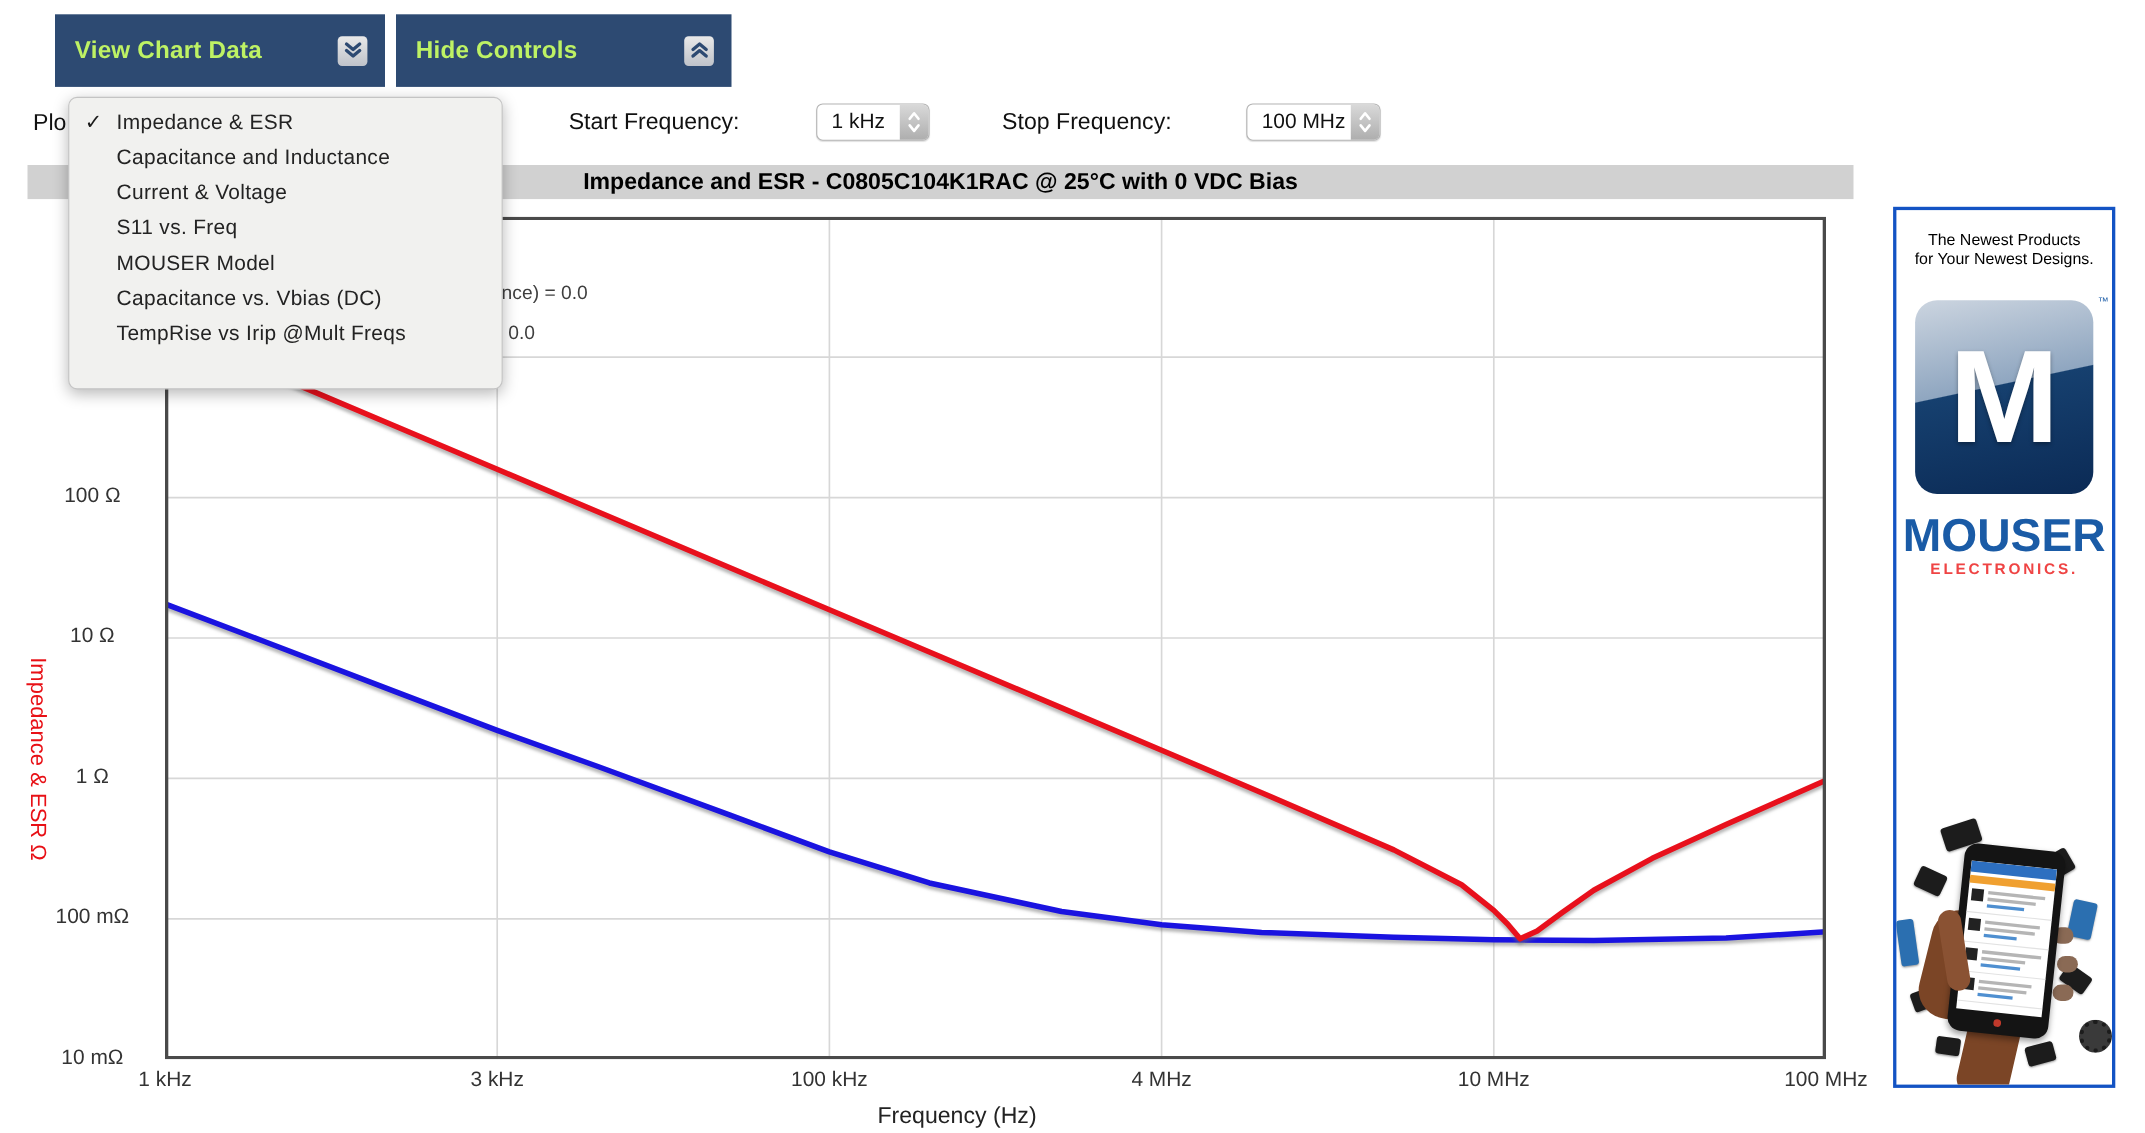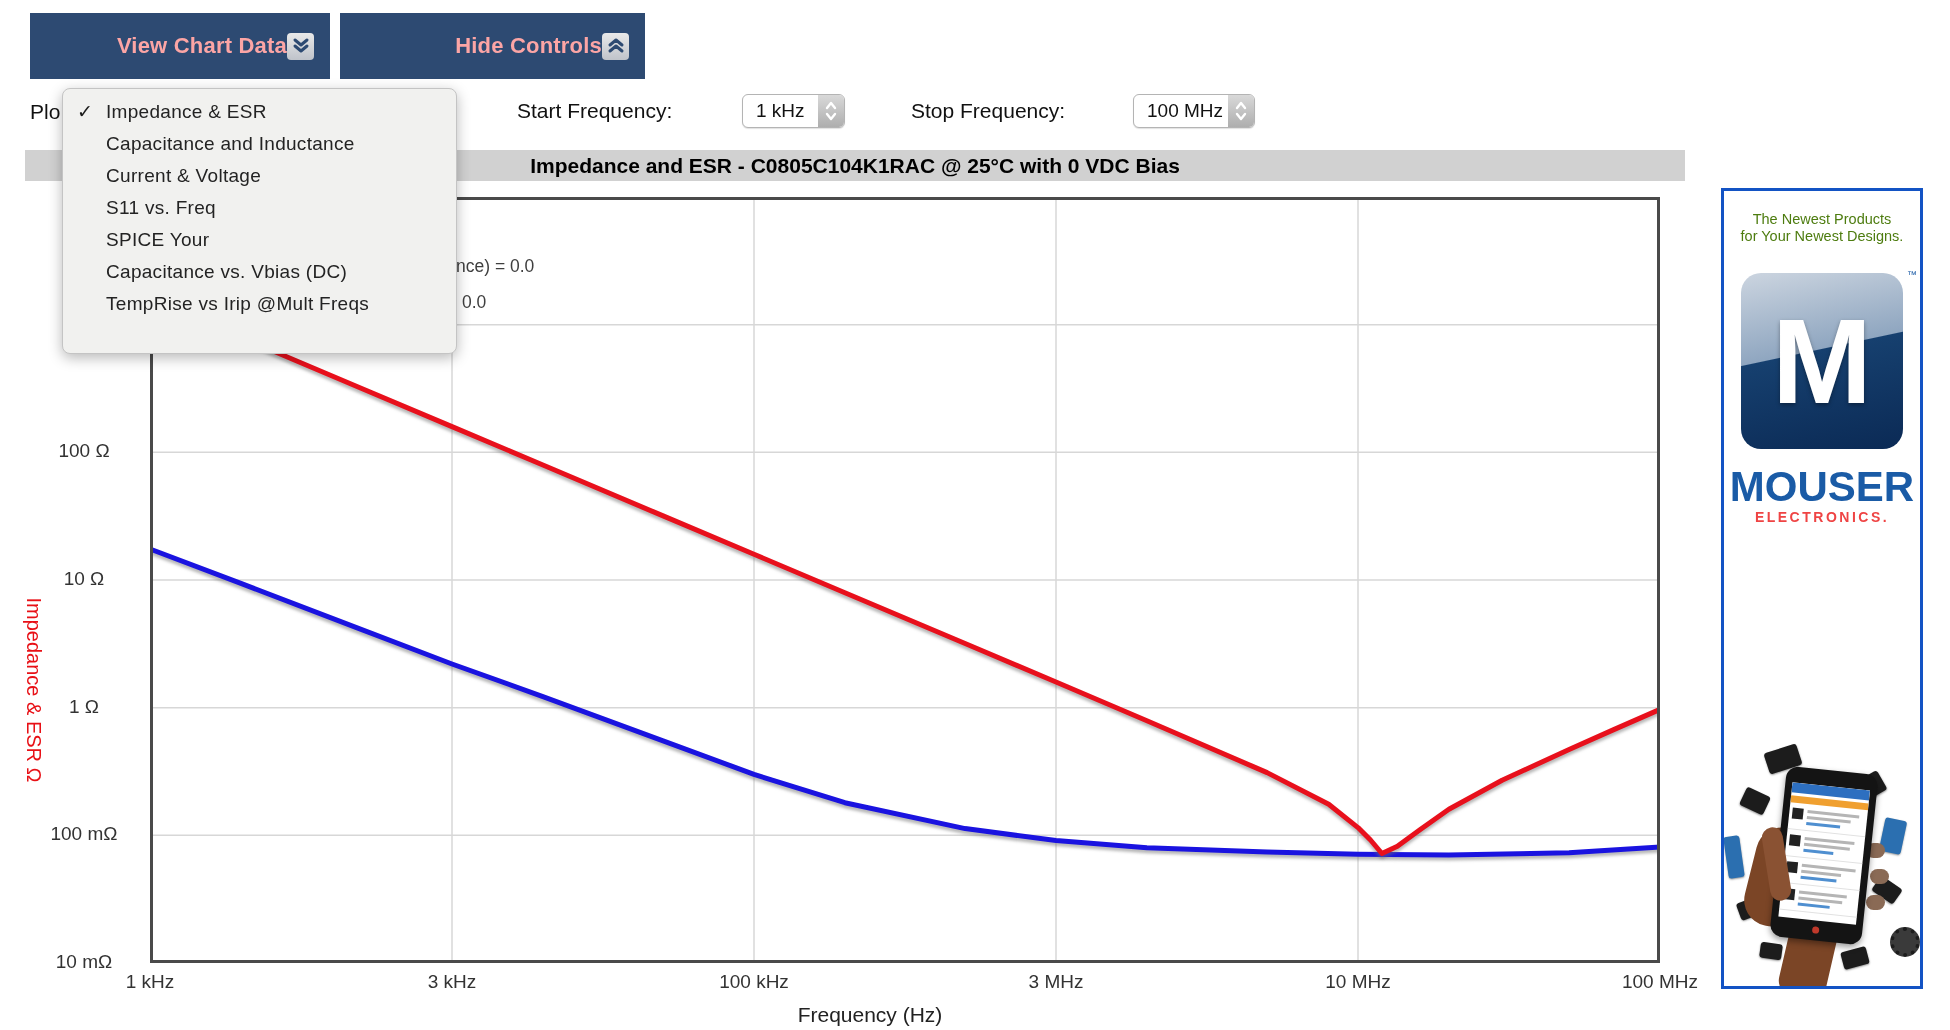--- a/index.html
+++ b/index.html
@@ -1,20 +1,20 @@
 <!DOCTYPE html>
 <html><head>
 <meta charset="utf-8">
 <style>
   html,body{margin:0;padding:0;width:1950px;height:1030px;background:#fff;overflow:hidden;
     font-family:"Liberation Sans",sans-serif;}
   
-  .nav-btn{position:absolute;background:#2d4a72;color:#fca5a5;font-weight:bold;font-size:22px;
-    display:flex;align-items:center;justify-content:flex-end;padding:0 16px 0 18px;
-    box-sizing:border-box;cursor:pointer;letter-spacing:.2px;}
+  .nav-btn{position:absolute;background:#2d4a72;color:#bef264;font-weight:bold;font-size:22px;
+    display:flex;align-items:center;justify-content:space-between;padding:0 16px 0 18px;
+    box-sizing:border-box;cursor:pointer;letter-spacing:.2px;margin-left:20px;}
   .icon-box{width:27px;height:27px;background:linear-gradient(#e9e9e9,#bfc3ca);border-radius:4px;
     display:flex;align-items:center;justify-content:center;}
   
   .ctl-label{position:absolute;font-size:21px;color:#111;}
   .select{position:absolute;height:34px;background:#fff;border:1px solid #b4b4b4;border-radius:6px;
     box-sizing:border-box;display:flex;align-items:center;cursor:pointer;
     box-shadow:0 1px 1px rgba(0,0,0,.12);}
   .select .val{flex:1;font-size:19px;color:#111;padding-left:13px;}
   .stepper{width:26px;height:100%;background:linear-gradient(#d9d9d9,#aeaeae);
     border-radius:0 5px 5px 0;display:flex;align-items:center;justify-content:center;}
@@ -36,21 +36,21 @@
     border:1px solid #c4c4c4;border-radius:8px;box-shadow:0 4px 14px rgba(0,0,0,.28);
     z-index:10;padding-top:7px;box-sizing:border-box;}
   .menu-item{height:32px;line-height:32px;font-size:19px;color:#232323;letter-spacing:.3px;
     position:relative;cursor:pointer;white-space:nowrap;}
   .menu-item .check{position:absolute;left:14px;width:26px;font-size:19px;color:#1a1a1a;}
   .menu-item .lbl{position:absolute;left:43px;}
   
   .ad{position:absolute;left:1721px;top:188px;width:202px;height:801px;background:#fff;
     border:3px solid #1353c4;box-sizing:border-box;overflow:hidden;cursor:pointer;}
   .ad-tagline{position:absolute;left:0;top:20px;width:100%;text-align:center;font-size:14.5px;
-    line-height:17px;color:#4d7c0f;}
+    line-height:17px;color:#000000;}
   .ad-logo{position:absolute;left:17px;top:82px;width:162px;height:176px;border-radius:20px;
     background:linear-gradient(168deg,#ccd5e0 0%,#8fa6c0 44%,#16406f 44.5%,#0b2a55 100%);
     display:flex;align-items:center;justify-content:center;}
   .ad-logo .m{color:#fff;font-size:120px;font-weight:bold;line-height:1;text-shadow:0 2px 4px rgba(0,0,0,.35);}
   .ad-tm{position:absolute;left:183px;top:78px;font-size:10px;color:#1a5ba6;}
   .ad-brand{position:absolute;left:0;top:272px;width:100%;text-align:center;font-size:42px;
     font-weight:bold;color:#1a5ba6;letter-spacing:0px;}
   .ad-brand-sub{position:absolute;left:0;top:318px;width:100%;text-align:center;font-size:14px;
     font-weight:bold;color:#ef4444;letter-spacing:2.5px;}
   .ad-msg{position:absolute;left:0;top:366px;width:100%;text-align:center;font-size:27px;
@@ -135,21 +135,21 @@
     <line x1="0" y1="638.3333333333334" x2="1510" y2="638.3333333333334" stroke="#d7d7d7" stroke-width="1.5"></line>
     <polyline points="0.0,352.0 90.9,386.4 211.1,432.4 302.0,467.0 392.9,499.6 513.1,543.8 604.0,577.4 694.9,605.7 815.1,631.6 906.0,643.6 996.9,650.7 1117.1,655.0 1208.0,657.3 1298.9,658.1 1419.1,655.8 1510.0,650.0" fill="none" stroke="#1a13e0" stroke-width="5" stroke-linejoin="round" stroke-linecap="round" class="curve"></polyline>
     <polyline points="0.0,101.9 90.9,140.4 211.1,191.2 302.0,229.6 392.9,268.0 513.1,318.9 604.0,357.3 694.9,395.7 815.1,446.5 906.0,485.0 996.9,523.7 1117.1,575.6 1178.7,607.3 1208.0,630.6 1220.5,643.0 1231.9,656.5 1247.4,649.3 1269.6,633.0 1298.9,612.3 1352.1,583.3 1419.1,552.5 1463.2,532.9 1510.0,512.4" fill="none" stroke="#e8101c" stroke-width="5" stroke-linejoin="round" stroke-linecap="round" class="curve"></polyline>
     <rect x="1.5" y="1.5" width="1507" height="763" fill="none" stroke="#4a4a4a" stroke-width="3"></rect>
   </svg>
 
 <div id="ticks">
     <div class="x-tick" style="left: 150px;">1 kHz</div>
     <div class="x-tick" style="left: 452px;">3 kHz</div>
     <div class="x-tick" style="left: 754px;">100 kHz</div>
-    <div class="x-tick" style="left: 1056px;">3 MHz</div>
+    <div class="x-tick" style="left: 1056px;">4 MHz</div>
     <div class="x-tick" style="left: 1358px;">10 MHz</div>
     <div class="x-tick" style="left: 1660px;">100 MHz</div>
     <div class="y-tick" style="top: 440.333px;">100 Ω</div>
     <div class="y-tick" style="top: 568px;">10 Ω</div>
     <div class="y-tick" style="top: 695.667px;">1 Ω</div>
     <div class="y-tick" style="top: 823.333px;">100 mΩ</div>
     <div class="y-tick" style="top: 951px;">10 mΩ</div>
   </div>
 <div class="y-axis-label">Impedance &amp; ESR Ω</div>
 <div class="x-axis-label">Frequency (Hz)</div>
@@ -168,21 +168,21 @@
     <div class="menu-item">
       <span class="check"></span>
       <span class="lbl">Current &amp; Voltage</span>
     </div>
     <div class="menu-item">
       <span class="check"></span>
       <span class="lbl">S11 vs. Freq</span>
     </div>
     <div class="menu-item">
       <span class="check"></span>
-      <span class="lbl">SPICE Your</span>
+      <span class="lbl">MOUSER Model</span>
     </div>
     <div class="menu-item">
       <span class="check"></span>
       <span class="lbl">Capacitance vs. Vbias (DC)</span>
     </div>
     <div class="menu-item">
       <span class="check"></span>
       <span class="lbl">TempRise vs Irip @Mult Freqs</span>
     </div>
   </div>

